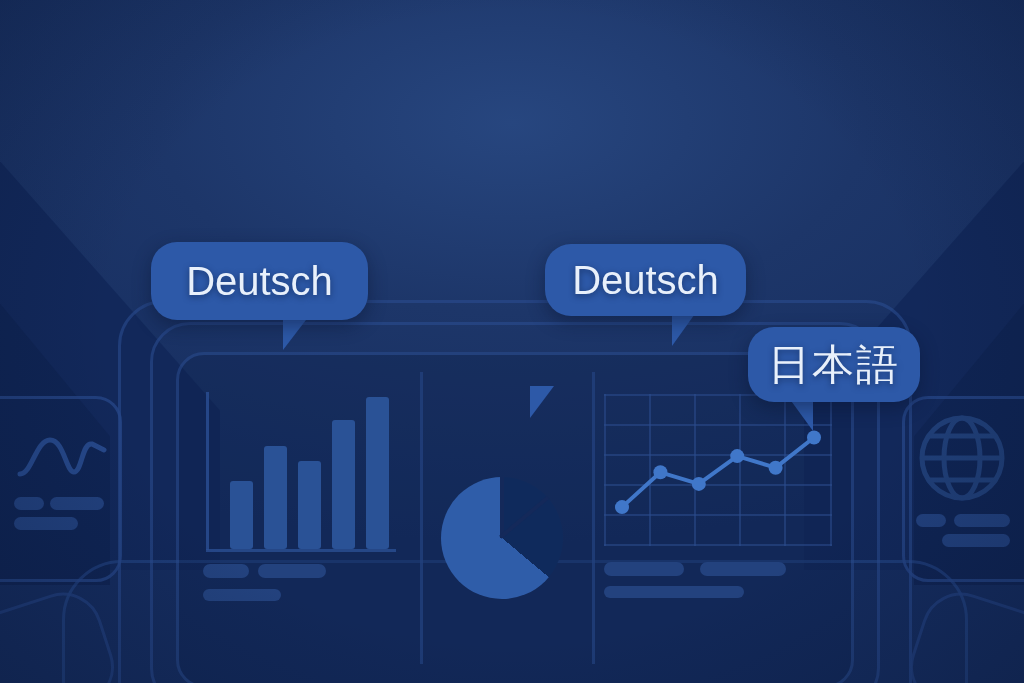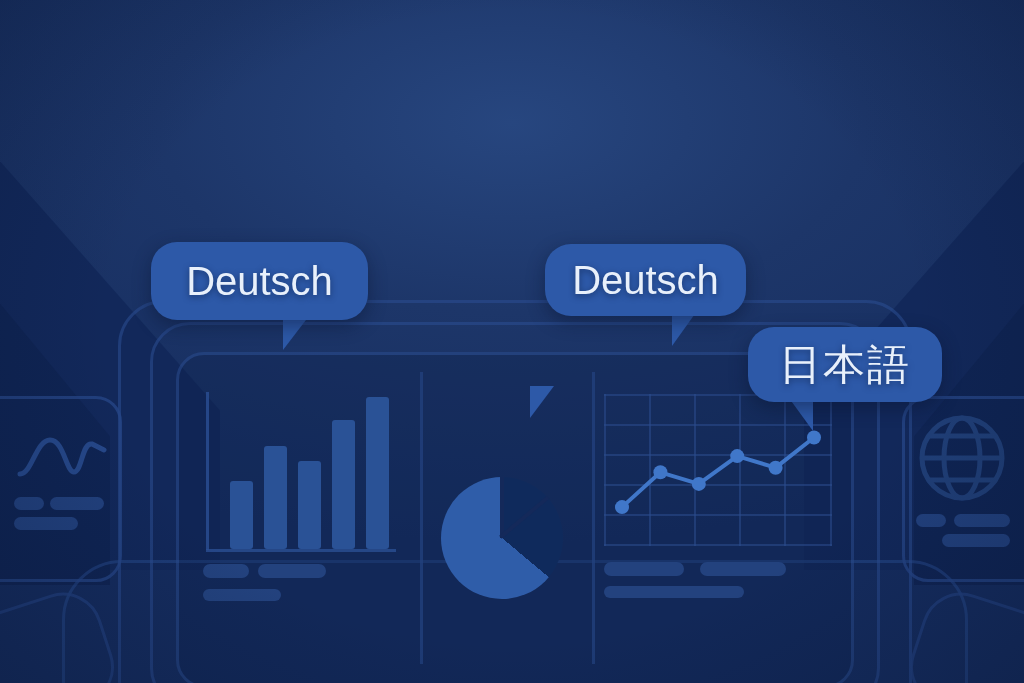--- a/index.html
+++ b/index.html
@@ -289,18 +289,18 @@
   </div>
 
   <div class="tail" style="left:530px;top:386px;border-left:24px solid #2d59a8;border-bottom:32px solid transparent;"></div>
 
   <div class="tail" style="left:672px;top:311px;border-left:25px solid #2d59a8;border-bottom:35px solid transparent;"></div>
   <div class="bubble" style="left:545px;top:244px;width:201px;height:72px;">
     <span>Deutsch</span>
   </div>
 
   <div class="tail" style="left:789px;top:398px;border-right:24px solid #2d59a8;border-bottom:33px solid transparent;"></div>
-  <div class="bubble cjk" style="left:748px;top:327px;width:194px;height:75px;">
+  <div class="bubble cjk" style="left:748px;top:327px;width:172px;height:75px;">
     <span>日本語</span>
   </div>
 
   <div class="bg-vignette"></div>
 </div>
 
 </body></html>

